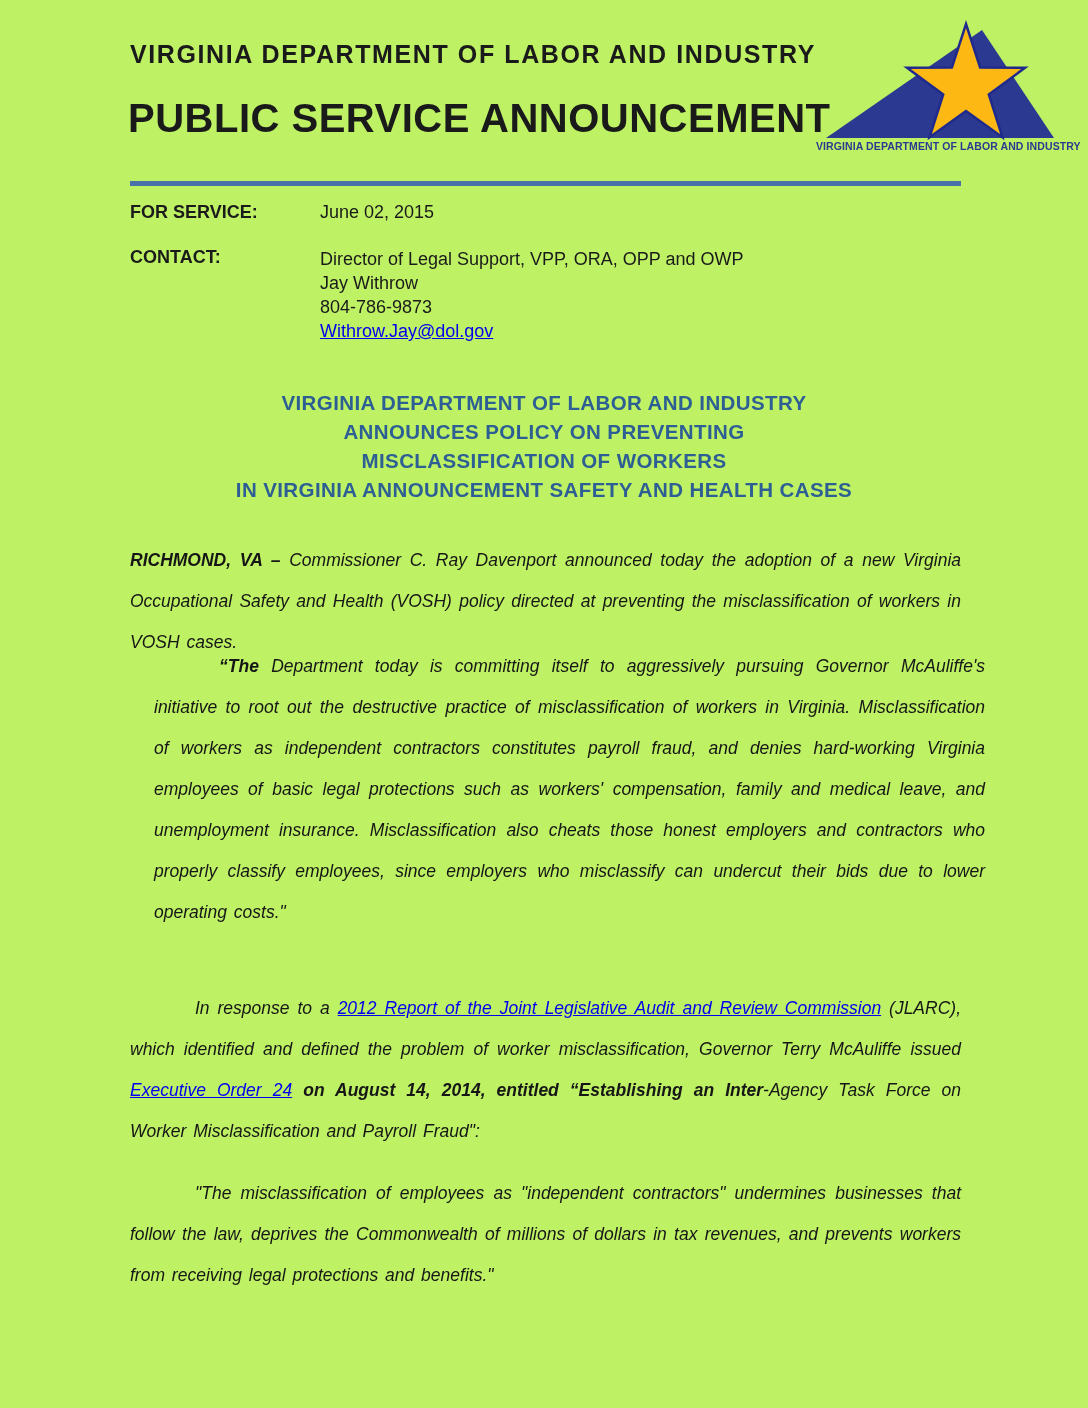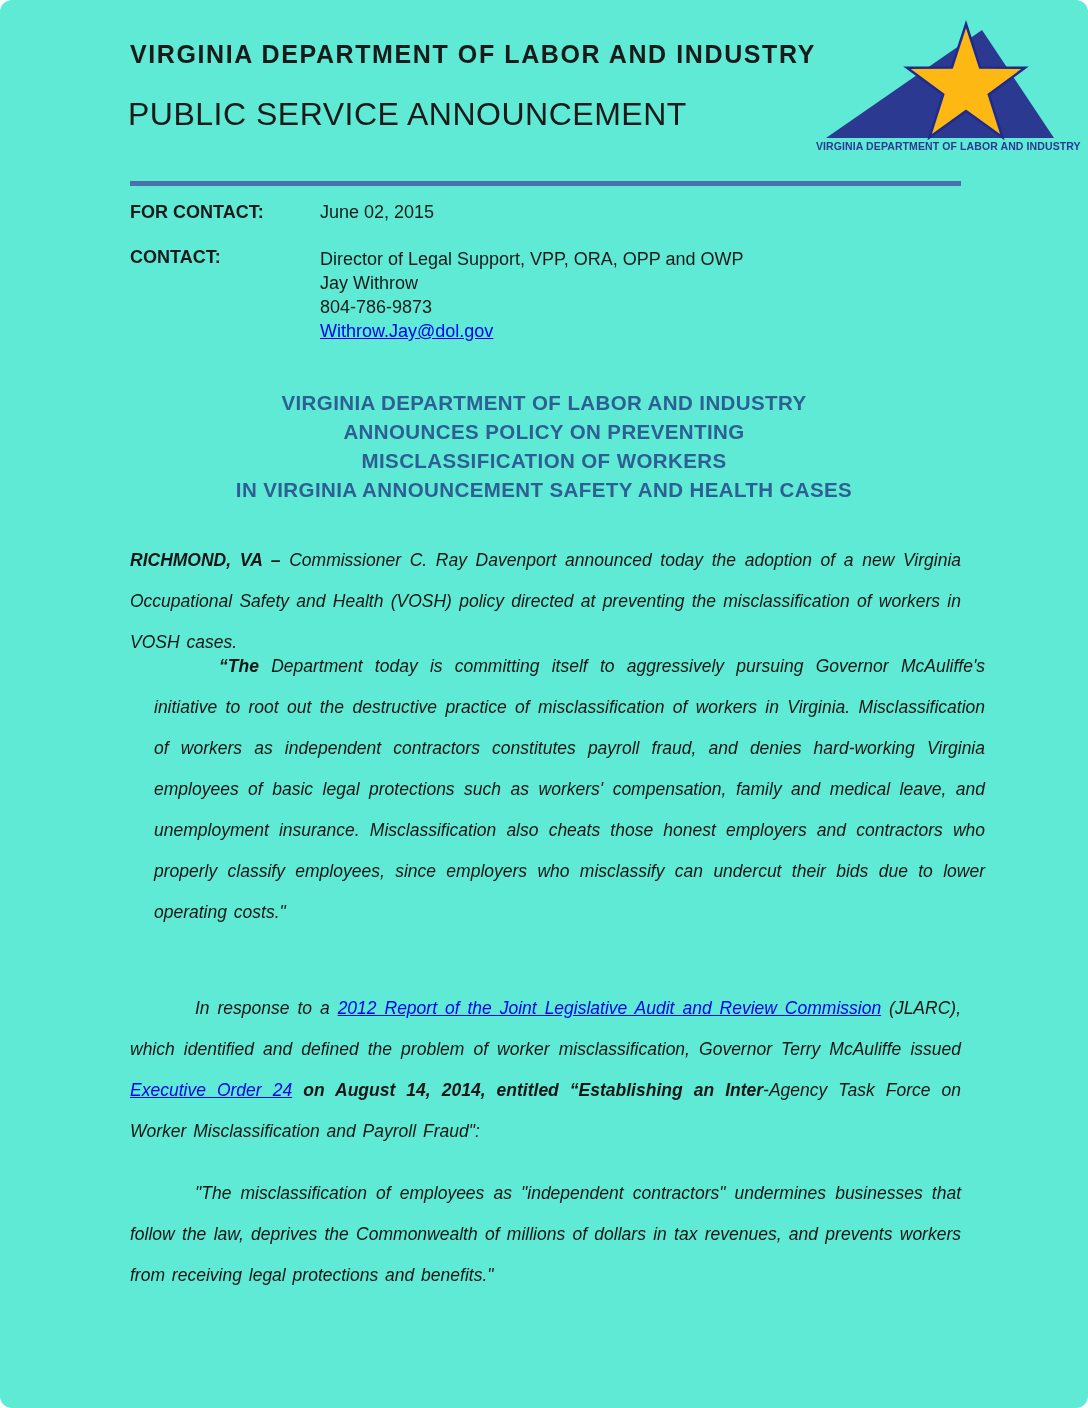--- a/index.html
+++ b/index.html
@@ -4,31 +4,31 @@
 <style>
   * { margin: 0; padding: 0; box-sizing: border-box; }
   html, body { background: #ffffff; }
   body {
     width: 1088px; height: 1408px;
     font-family: "Liberation Sans", sans-serif;
     color: #111111;
     position: relative;
     overflow: hidden;
   }
-  .page { position: absolute; top: 0; left: 0; width: 1088px; height: 1408px; background: #5eead4; border-radius: 12px; }
+  .page { position: absolute; top: 0; left: 0; width: 1088px; height: 1408px; background: #bef264; }
 
   
   .agency-line {
     position: absolute; left: 130px; top: 40px;
     font-size: 25px; font-weight: bold; letter-spacing: 1.6px;
     color: #1a1a1a;
   }
   .psa-line {
     position: absolute; left: 128px; top: 96px;
-    font-size: 32px; font-weight: normal; letter-spacing: 0.5px;
+    font-size: 40px; font-weight: bold; letter-spacing: 0.5px;
     color: #1a1a1a;
   }
 
   
   .logo { position: absolute; left: 816px; top: 14px; width: 246px; height: 150px; }
   .logo svg { display: block; }
   .logo-caption {
     position: absolute; left: 0; top: 126px; width: 246px;
     text-align: center; font-weight: bold; font-size: 10.5px;
     letter-spacing: 0.1px; color: #2B3990; white-space: nowrap;
@@ -87,21 +87,21 @@
       <svg width="246" height="126" viewBox="0 0 246 126">
         <polygon points="10,124 166,16 238,124" fill="#2B3990"></polygon>
         <polygon points="150,10 164.1,53.6 209,53.8 172.8,80.4 186.4,123.2 150,97 113.6,123.2 127.2,80.4 91,53.8 135.9,53.6" fill="#FDB813" stroke="#1F2A8C" stroke-width="2.5" stroke-linejoin="miter"></polygon>
       </svg>
     </span>
     <div class="logo-caption">VIRGINIA DEPARTMENT OF LABOR AND INDUSTRY</div>
   </div>
 
   <div class="rule"></div>
 
-  <div class="meta-label release-label">FOR CONTACT:</div>
+  <div class="meta-label release-label">FOR SERVICE:</div>
   <div class="meta-value release-date">June 02, 2015</div>
 
   <div class="meta-label contact-label">CONTACT:</div>
   <div class="meta-value contact-values">
     <div>Director of Legal Support, VPP, ORA, OPP and OWP</div>
     <div>Jay Withrow</div>
     <div>804-786-9873</div>
     <div><a class="mail-link">Withrow.Jay@dol.gov</a></div>
   </div>
 

